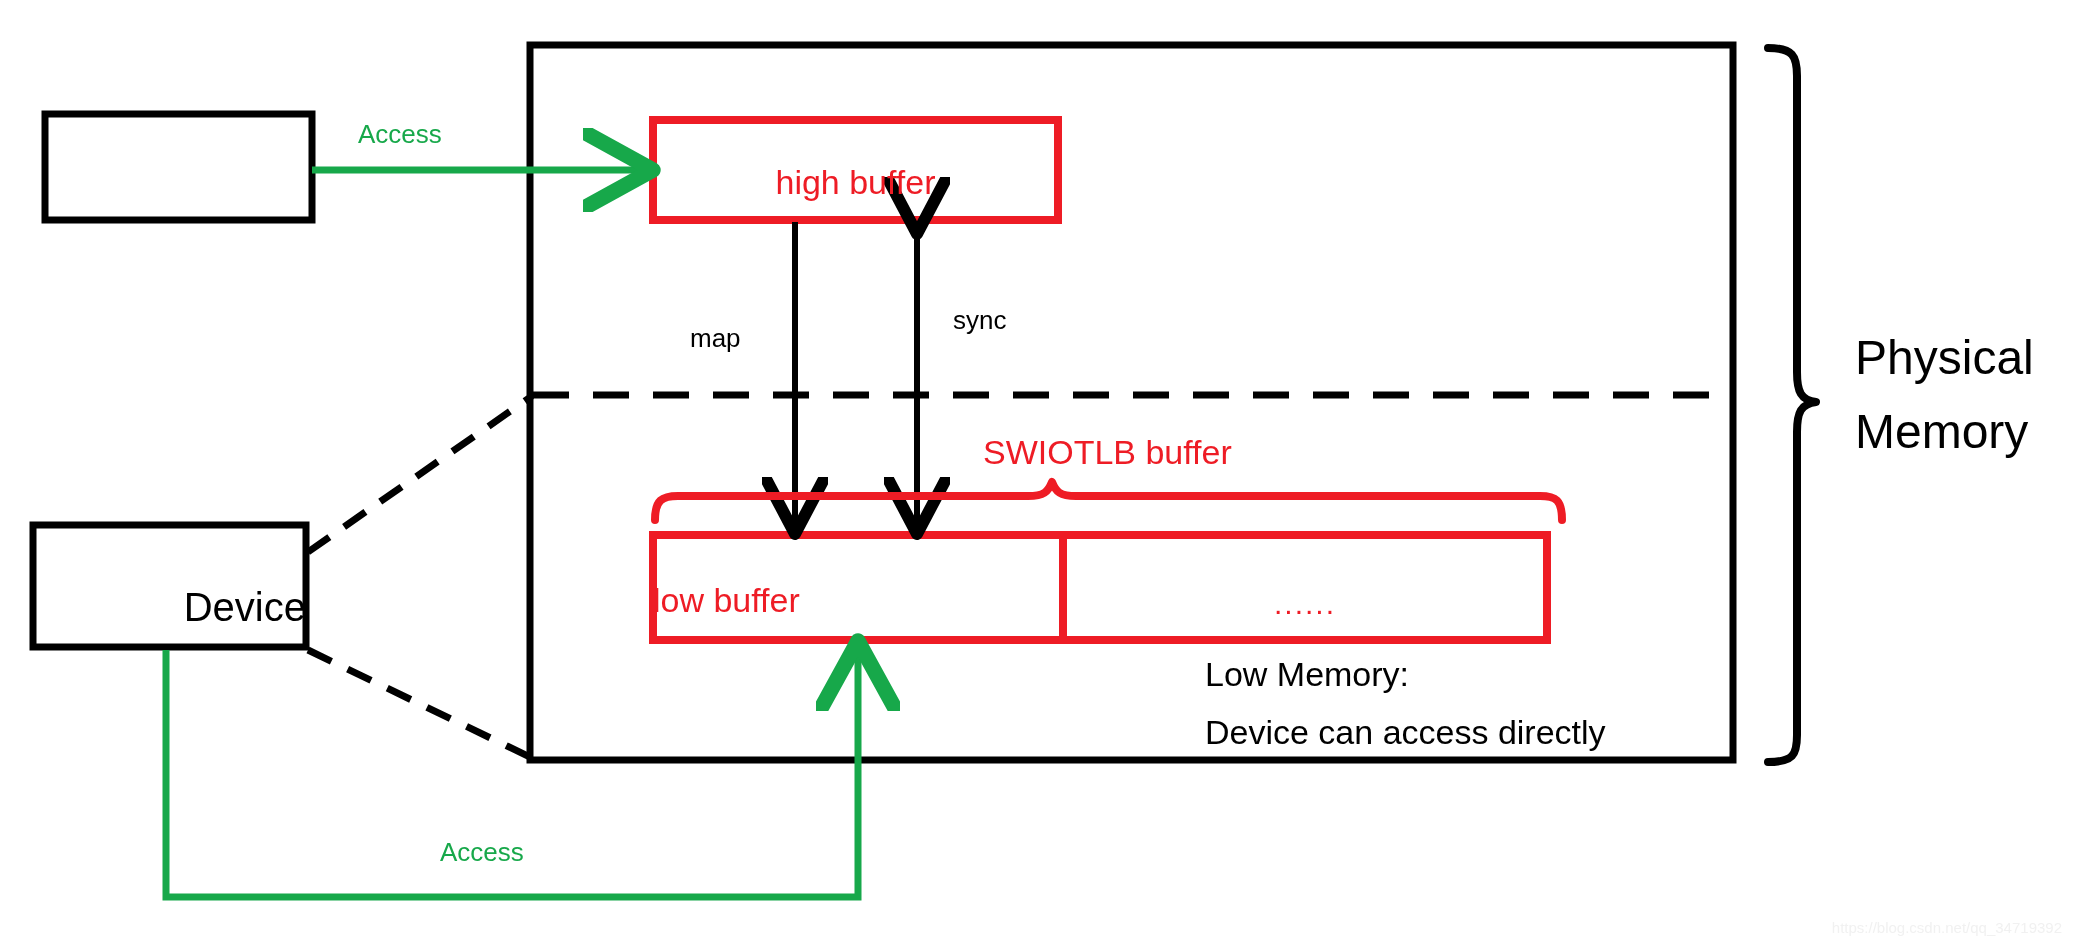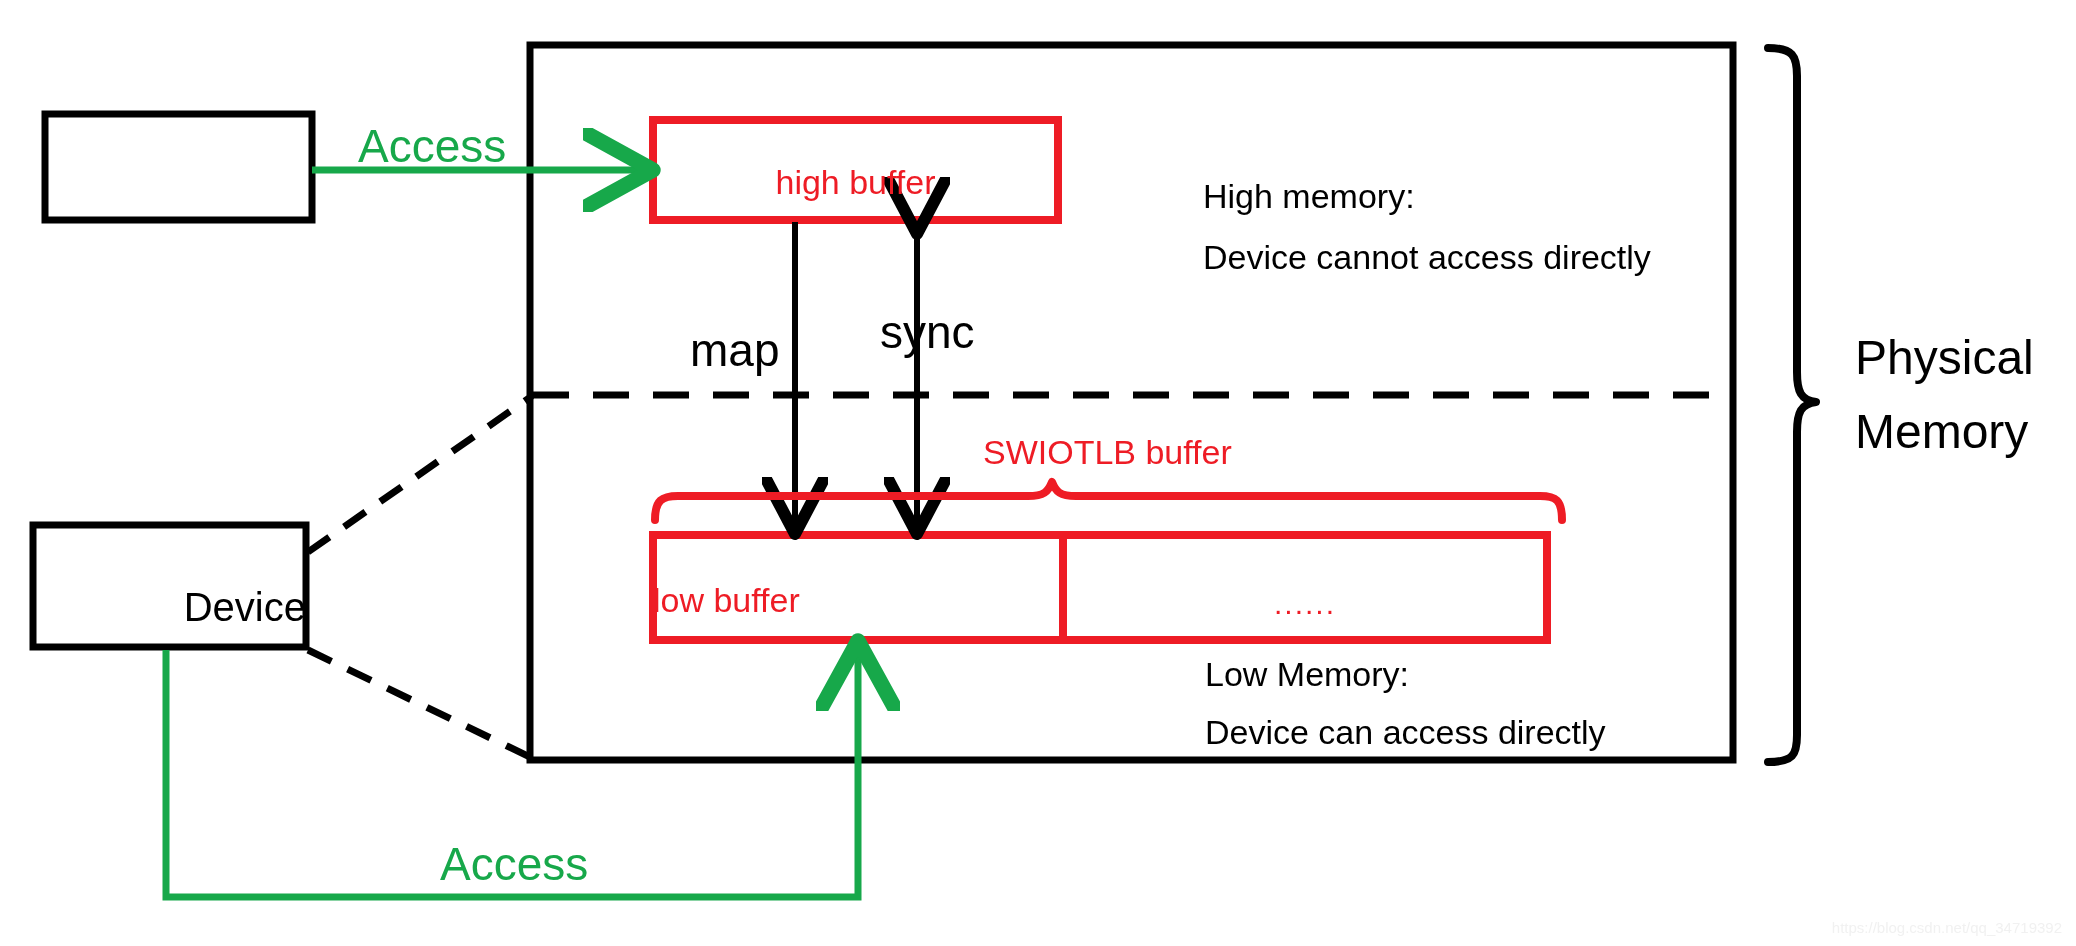--- a/index.html
+++ b/index.html
@@ -27,21 +27,21 @@
     white-space: nowrap;
     font-family: "Liberation Sans", sans-serif;
     line-height: 1.15;
   }
   .blk { color: #000000; }
   .red { color: #ee1c25; margin-top: 15px; }
   .grn { color: #17a84a; }
 
   .node-label   { font-size: 40px; }
   .buffer-label { font-size: 34px; }
-  .edge-label   { font-size: 46px; }
+  .edge-label   { font-size: 26px; }
   .brace-label  { font-size: 48px; }
   .region-label { font-size: 34px; }
   .dots-label   { font-size: 30px; letter-spacing: 2px; }
 
   .watermark {
     position: absolute;
     right: 14px;
     bottom: 10px;
     font-size: 15px;
     color: #f1f1f1;
@@ -114,27 +114,25 @@
   <div class="lbl edge-label grn" style="left:440px; top:838px;">Access</div>
 
   <div class="lbl buffer-label red" style="left:653px; top:148px; width:405px; text-align:center;">high buffer</div>
 
   <div class="lbl buffer-label red" style="left:653px; top:566px; width:410px; ">low buffer</div>
 
   <div class="lbl dots-label red" style="left:1063px; top:572px; width:484px; text-align:center;">......</div>
 
   <div class="lbl edge-label blk" style="left:690px; top:324px;text-align:right;">map</div>
 
-  <div class="lbl edge-label blk" style="left:880px; top:306px;">sync</div>
+  <div class="lbl edge-label blk" style="left:953px; top:306px;">sync</div>
 
   <div class="lbl buffer-label red" style="left:983px; top:418px;">SWIOTLB buffer</div>
 
-  <div class="lbl region-label blk" style="left:1203px; top:177px;">High memory:</div>
 
-  <div class="lbl region-label blk" style="left:1203px; top:238px;">Device cannot access directly</div>
 
   <div class="lbl region-label blk" style="left:1205px; top:713px;">Device can access directly</div>
 
   <div class="lbl region-label blk" style="left:1205px; top:655px;">Low Memory:</div>
 
   <div class="lbl brace-label blk" style="left:1855px; top:330px;">Physical</div>
 
   <div class="lbl brace-label blk" style="left:1855px; top:404px;">Memory</div>
 
   <div class="watermark">https://blog.csdn.net/qq_34719392</div>

